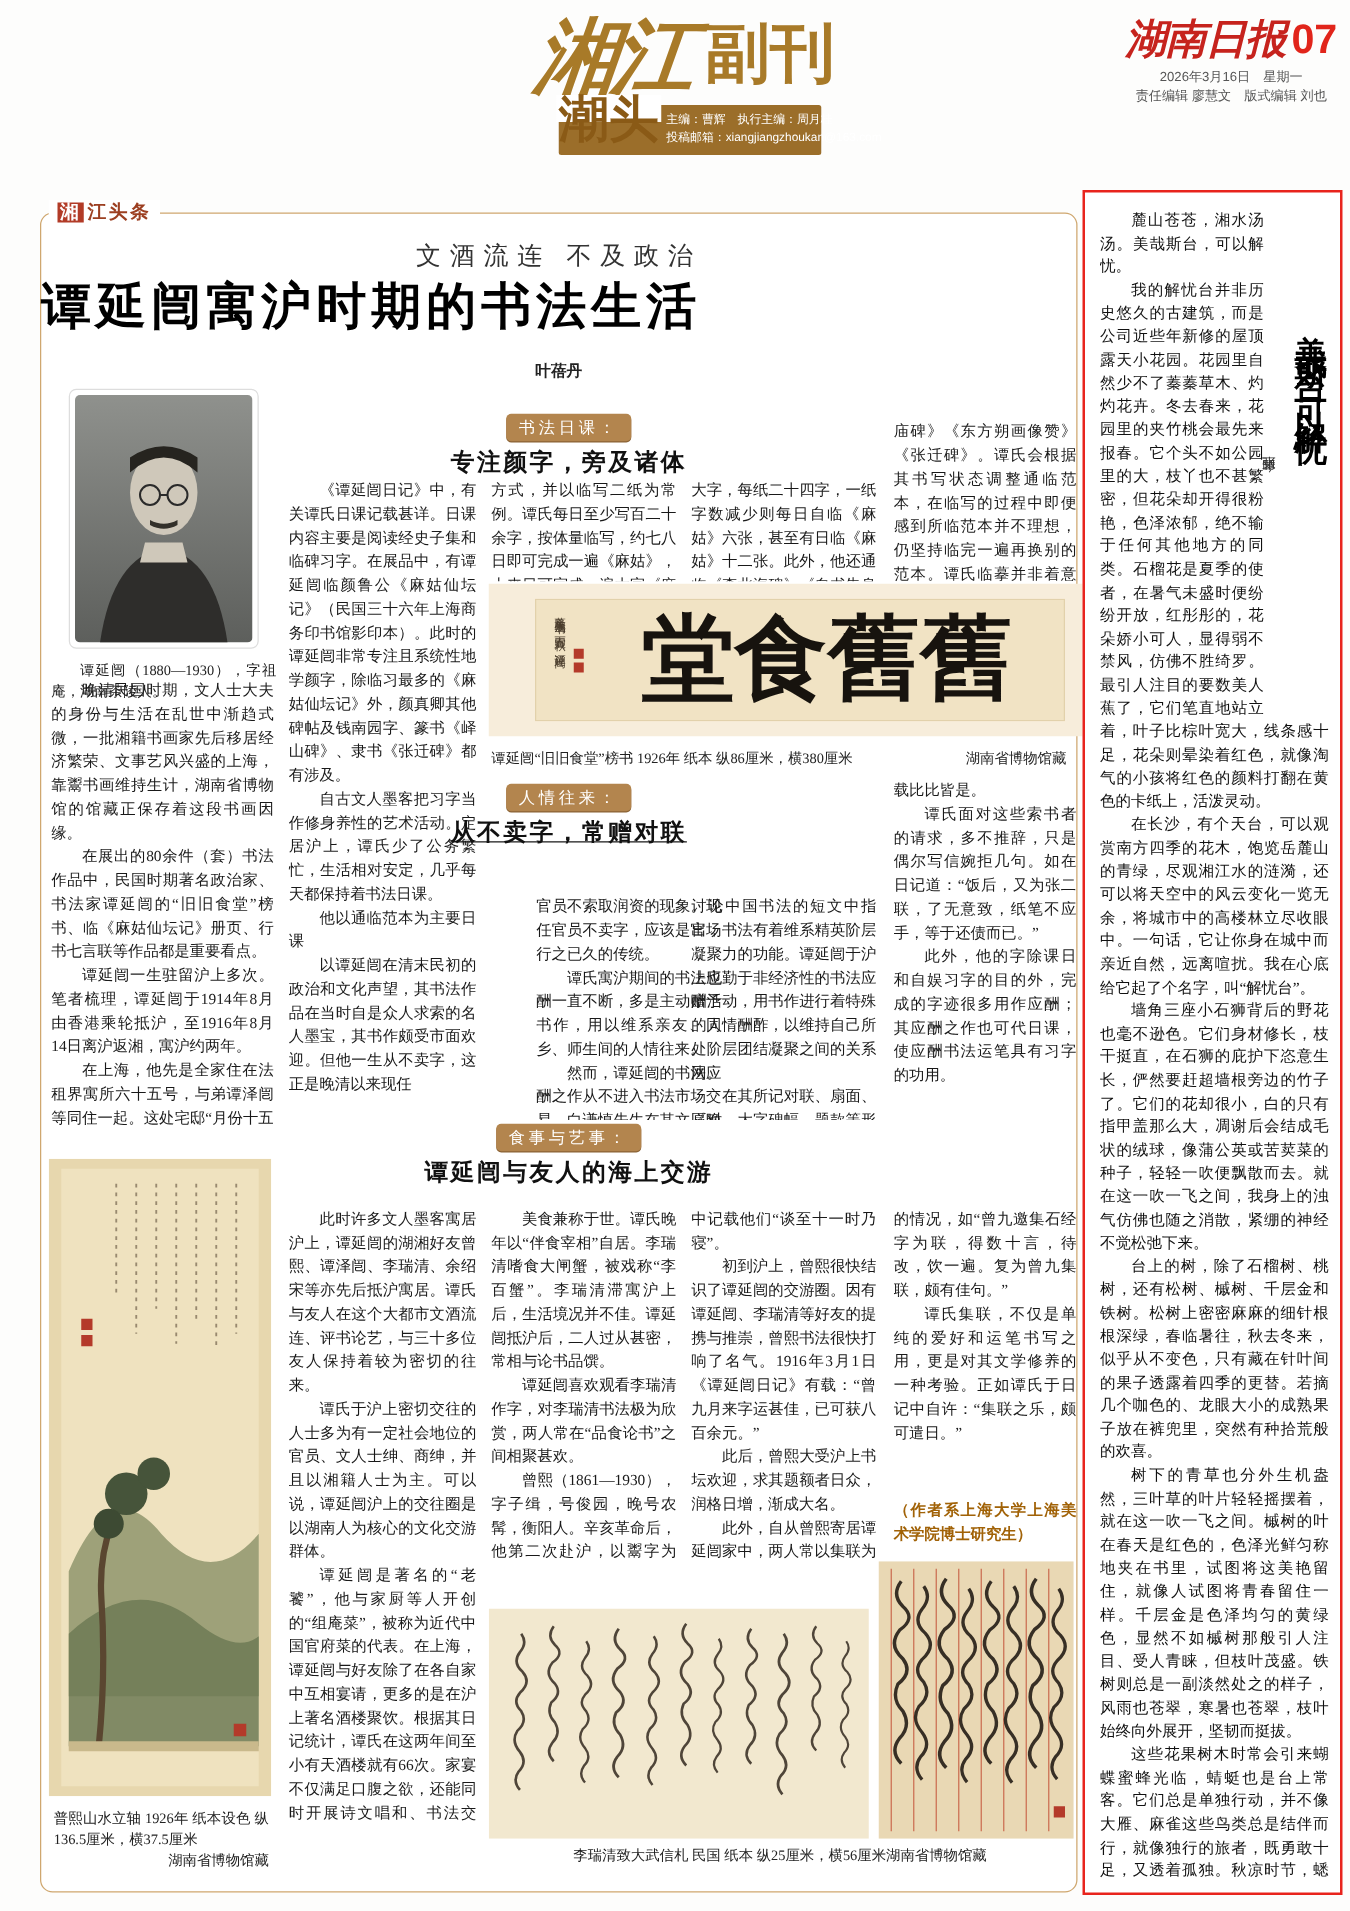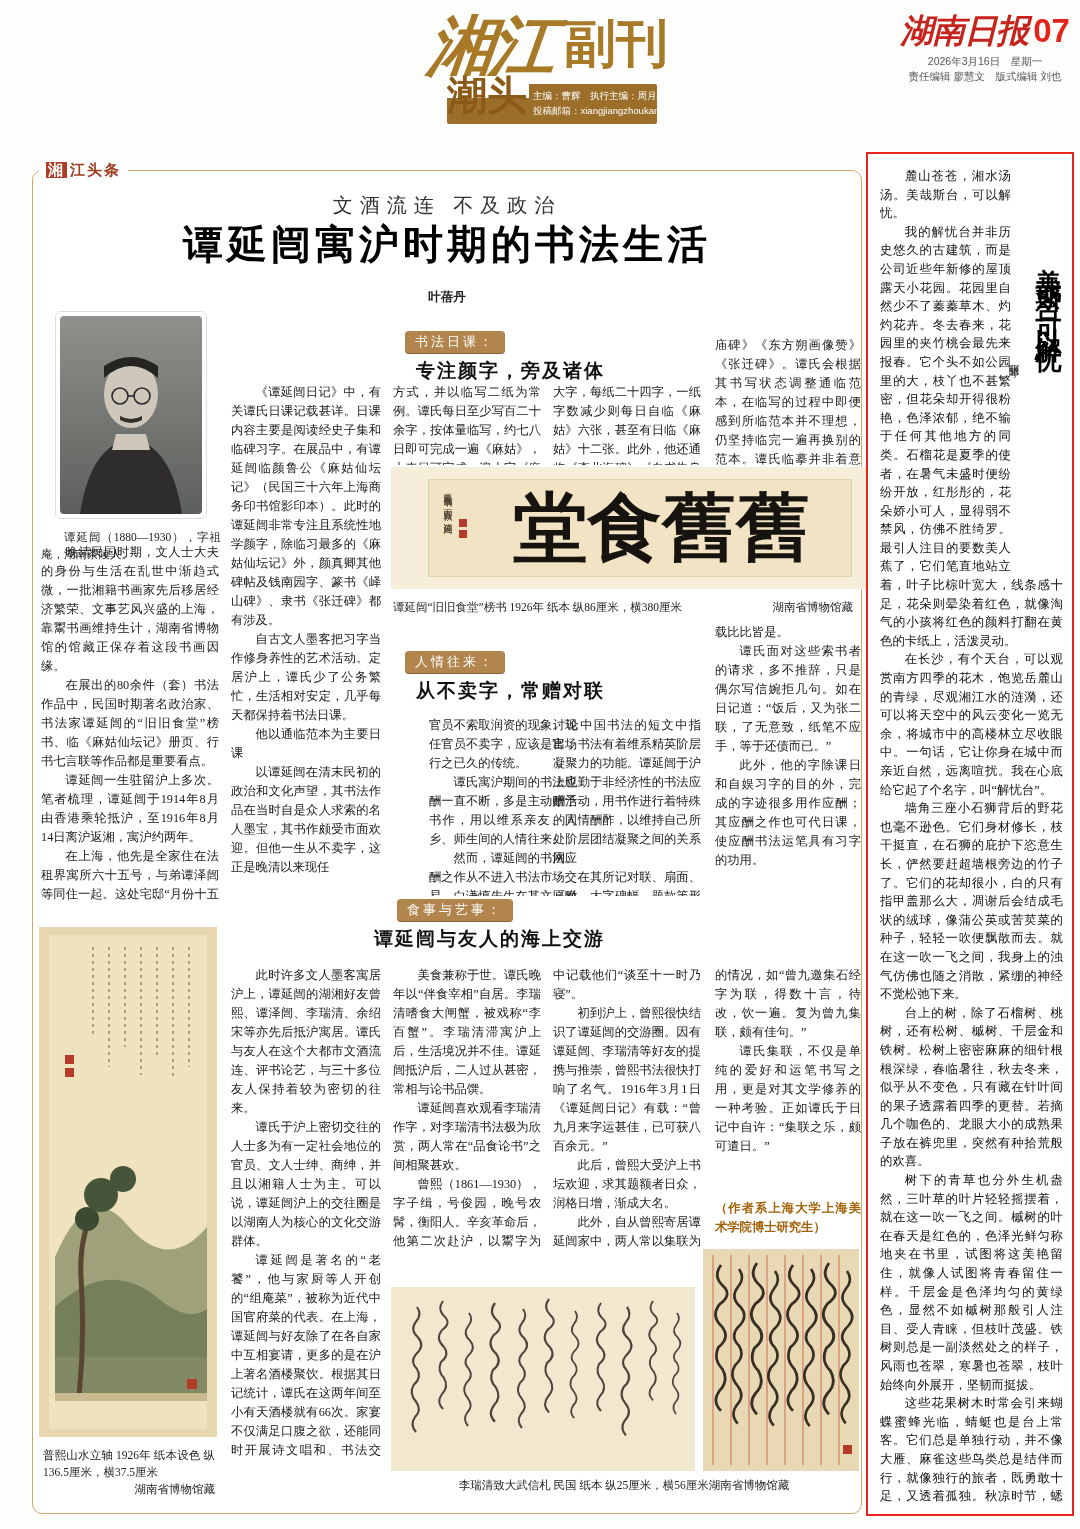--- a/index.html
+++ b/index.html
@@ -18,36 +18,36 @@
   .page-no{font:900 33px/1 "Liberation Sans",sans-serif;color:#e1251b;margin-left:5px;}
   .dateline{margin-top:6px;font:10.5px/15px "Liberation Sans",sans-serif;color:#555;}
   .staffline{font:10.5px/15px "Liberation Sans",sans-serif;color:#555;}
   
   #mainframe{position:absolute;left:32px;top:170px;width:828px;height:1342px;
              border:1.5px solid #cfa76f;border-radius:10px;background:#fff;}
   #tag{position:absolute;left:6px;top:-11px;background:#fff;padding:0 7px;font:bold 15px/20px "Liberation Serif",serif;color:#9c3f21;letter-spacing:2px;}
   #tag .box{background:#b23b27;color:#fff;padding:0 2px;margin-right:3px;}
   .kicker{position:absolute;left:0;right:0;top:24px;text-align:center;
           font:20px/1 "Liberation Sans",sans-serif;letter-spacing:7px;color:#333;}
-  .main-title{position:absolute;left:0;right:0;top:52px;text-align:center;
+  .main-title{position:absolute;left:0;right:0;top:52px;
           font:900 40px/1.1 "Liberation Serif",serif;letter-spacing:4px;color:#000;}
   .byline{position:absolute;left:0;right:0;top:120px;text-align:center;font:bold 12.5px/1 "Liberation Serif",serif;color:#222;}
   
   .photo{position:absolute;left:22px;top:140px;width:152px;height:208px;background:#fff;
          border:1px solid #ddd;border-radius:6px;padding:4px;box-sizing:border-box;}
   .figcap{position:absolute;font:11.5px/17px "Liberation Serif",serif;color:#222;text-align:justify;}
   .credit{text-align:right;}
   .tcol{position:absolute;font:12.3px/19px "Liberation Serif","DejaVu Serif",serif;
         color:#191919;text-align:justify;overflow:hidden;}
   .tcol p{margin:0;text-indent:2em;}
   .cont p:first-child{text-indent:0;}
   .sec{position:absolute;left:272px;width:300px;text-align:center;}
   .badge{display:inline-block;background:#b3854e;color:#fff;font:13px/1 "Liberation Serif",serif;
          padding:4px 10px 5px;border-radius:4px;letter-spacing:3px;box-shadow:0 1px 0 #8a6234;}
-  .sec h3{margin:7px 0 0;font:bold 19px/1.2 "Liberation Sans","DejaVu Sans",sans-serif;letter-spacing:2px;color:#111;text-align:right;}
+  .sec h3{margin:7px 0 0;font:bold 19px/1.2 "Liberation Sans","DejaVu Sans",sans-serif;letter-spacing:2px;color:#111;}
   
   #banner{position:absolute;left:358px;top:296px;width:462px;height:122px;background:#f7eddb;
           display:flex;align-items:center;justify-content:center;padding-left:18px;}
   #banner .paper{width:424px;height:98px;background:#f1e3c4;display:flex;align-items:center;
           box-shadow:inset 0 0 0 1px #e2d1ab;}
   .insc{writing-mode:vertical-rl;font:9px/11px "Liberation Serif",serif;color:#4a3d2c;
         height:84px;margin:0 6px 0 14px;letter-spacing:1px;}
   .seals{display:flex;flex-direction:column;gap:3px;margin-right:4px;}
   .seal{width:8px;height:8px;background:#b43a2a;}
   .bigchars{flex:1;display:flex;justify-content:space-around;align-items:center;
@@ -184,21 +184,21 @@
           <span class="seal"></span>
         </div>
       <div class="bigchars">堂食舊舊</div>
     </div>
   </div>
   <div class="figcap" style="left:360px;top:428px;width:460px;display:flex;justify-content:space-between;">
     <span>谭延闿“旧旧食堂”榜书 1926年 纸本 纵86厘米，横380厘米</span>
     <span>湖南省博物馆藏</span>
   </div>
 
-  <div class="sec" style="top:480px;">
+  <div class="sec" style="top:456px;text-decoration:underline;">
     <span class="badge">人情往来：</span>
     <h3>从不卖字，常赠对联</h3>
   </div>
 
   <div class="tcol cont" style="left:360px;top:545px;width:148px;height:180px;margin-left:36px;">
       <p>官员不索取润资的现象。现任官员不卖字，应该是官场行之已久的传统。</p>
       <p>谭氏寓沪期间的书法应酬一直不断，多是主动赠予书作，用以维系亲友、同乡、师生间的人情往来。</p>
       <p>然而，谭延闿的书法应酬之作从不进入书法市场交易。白谦慎先生在其文《晚清官员日常生活中的书法》中</p>
     </div>
   <div class="tcol cont" style="left:520px;top:545px;width:148px;height:180px;">

